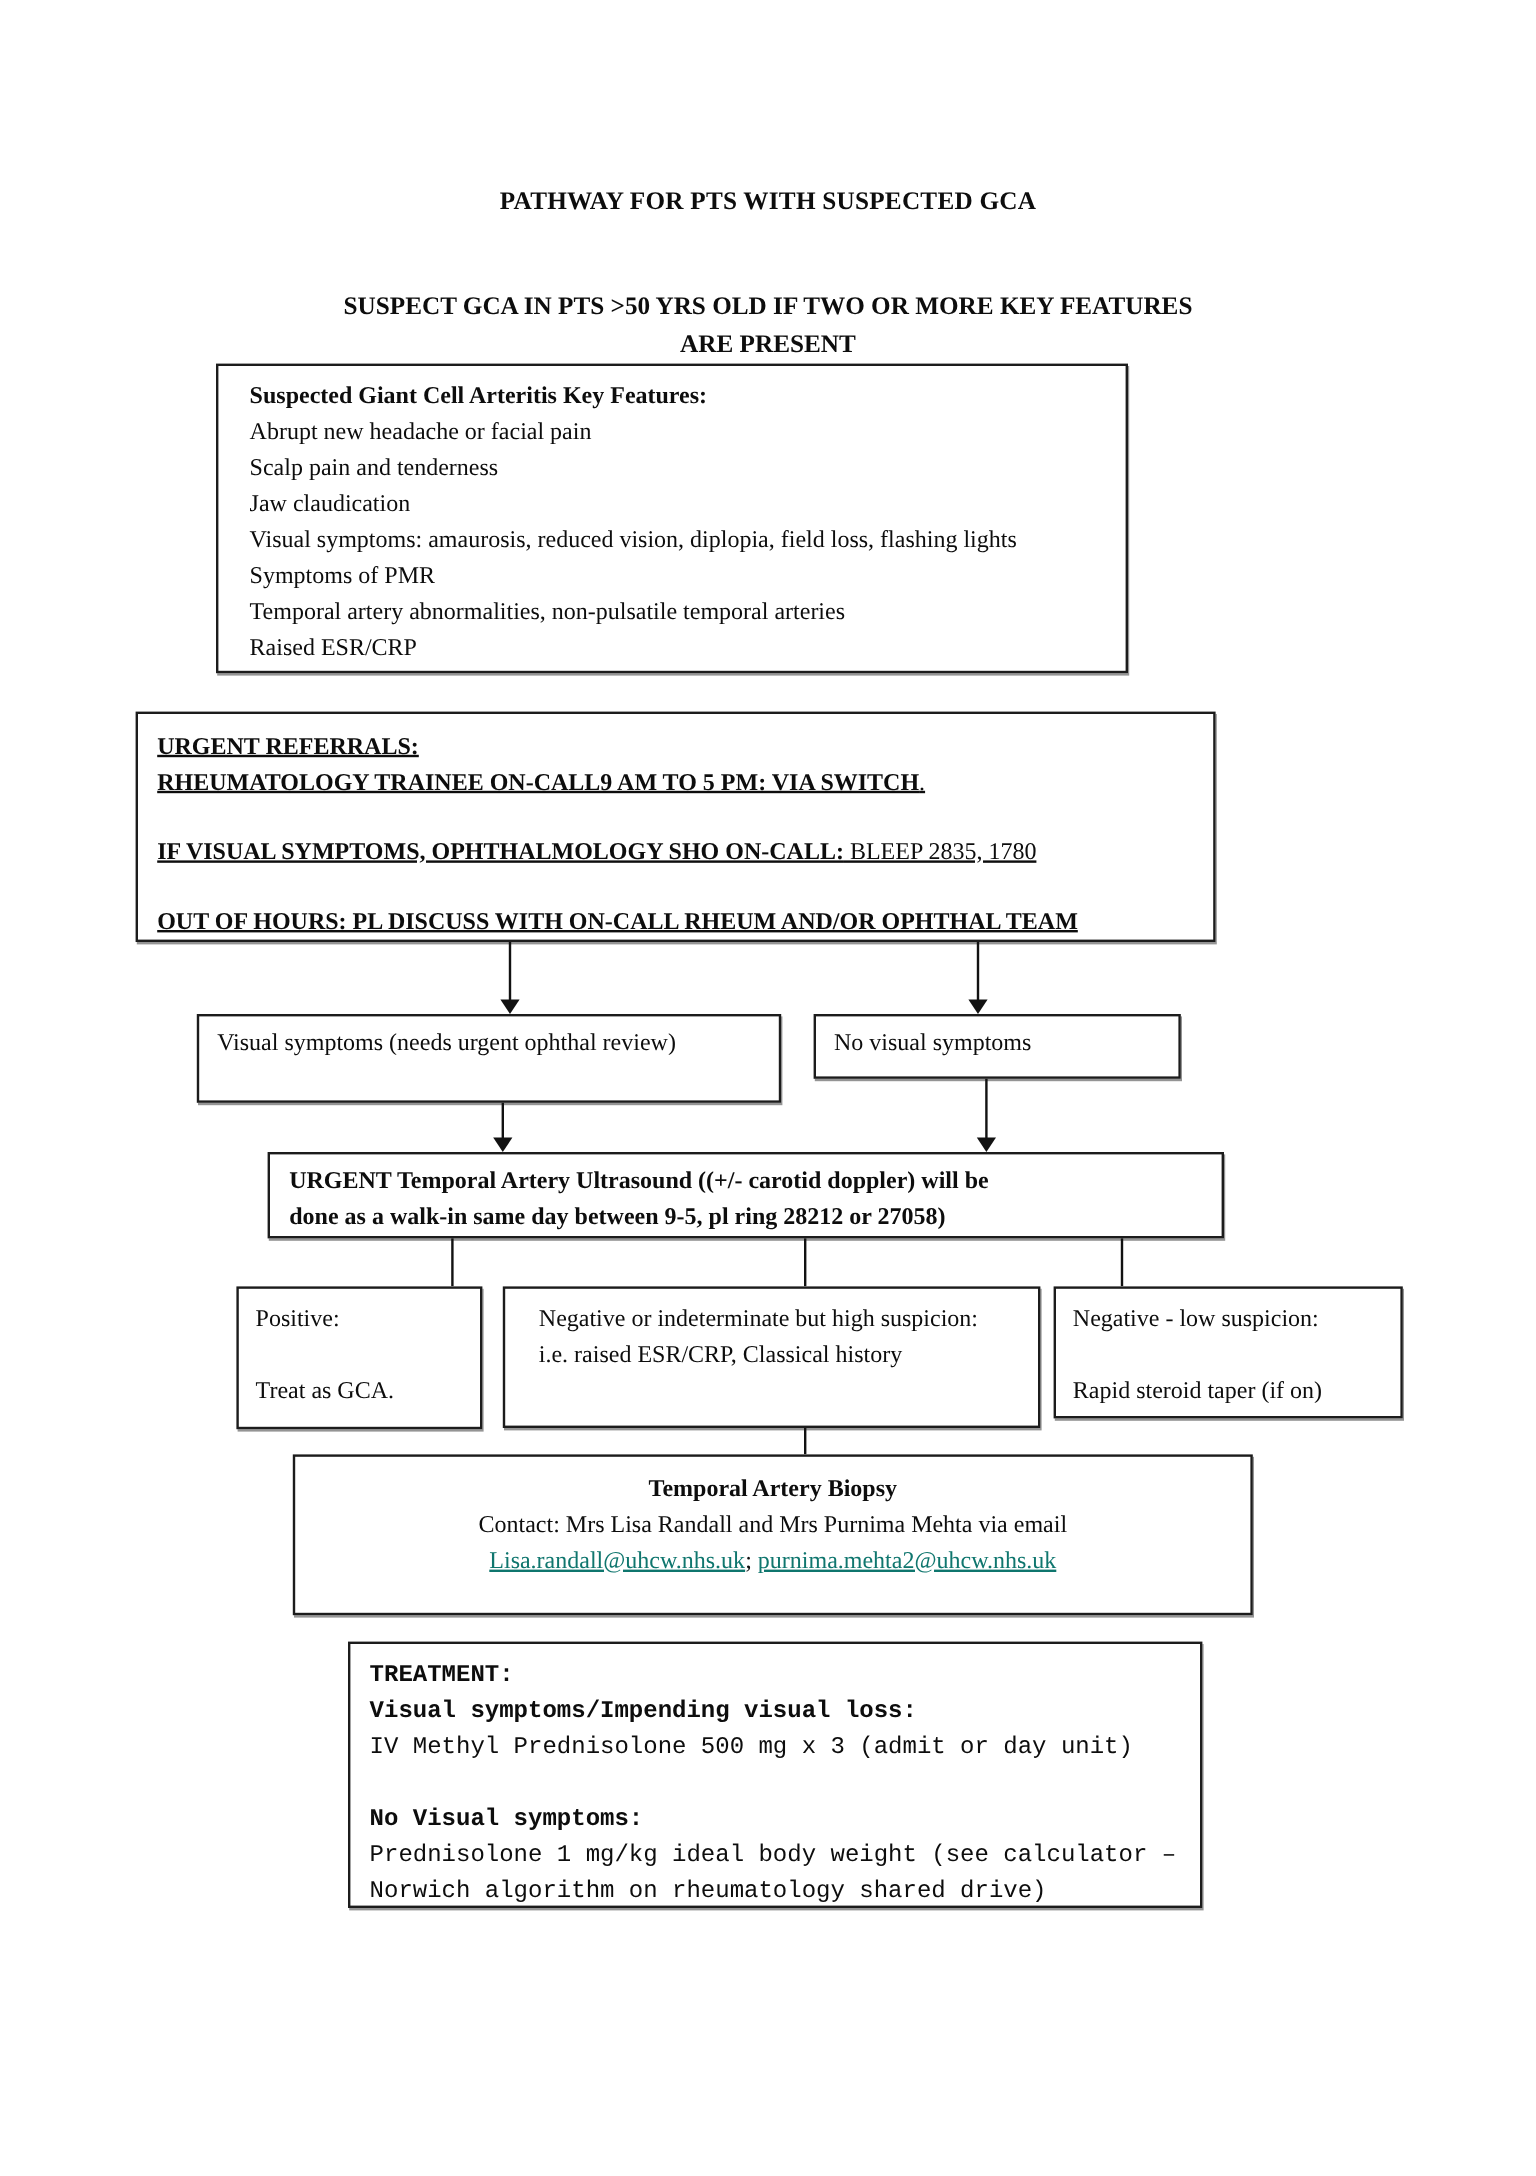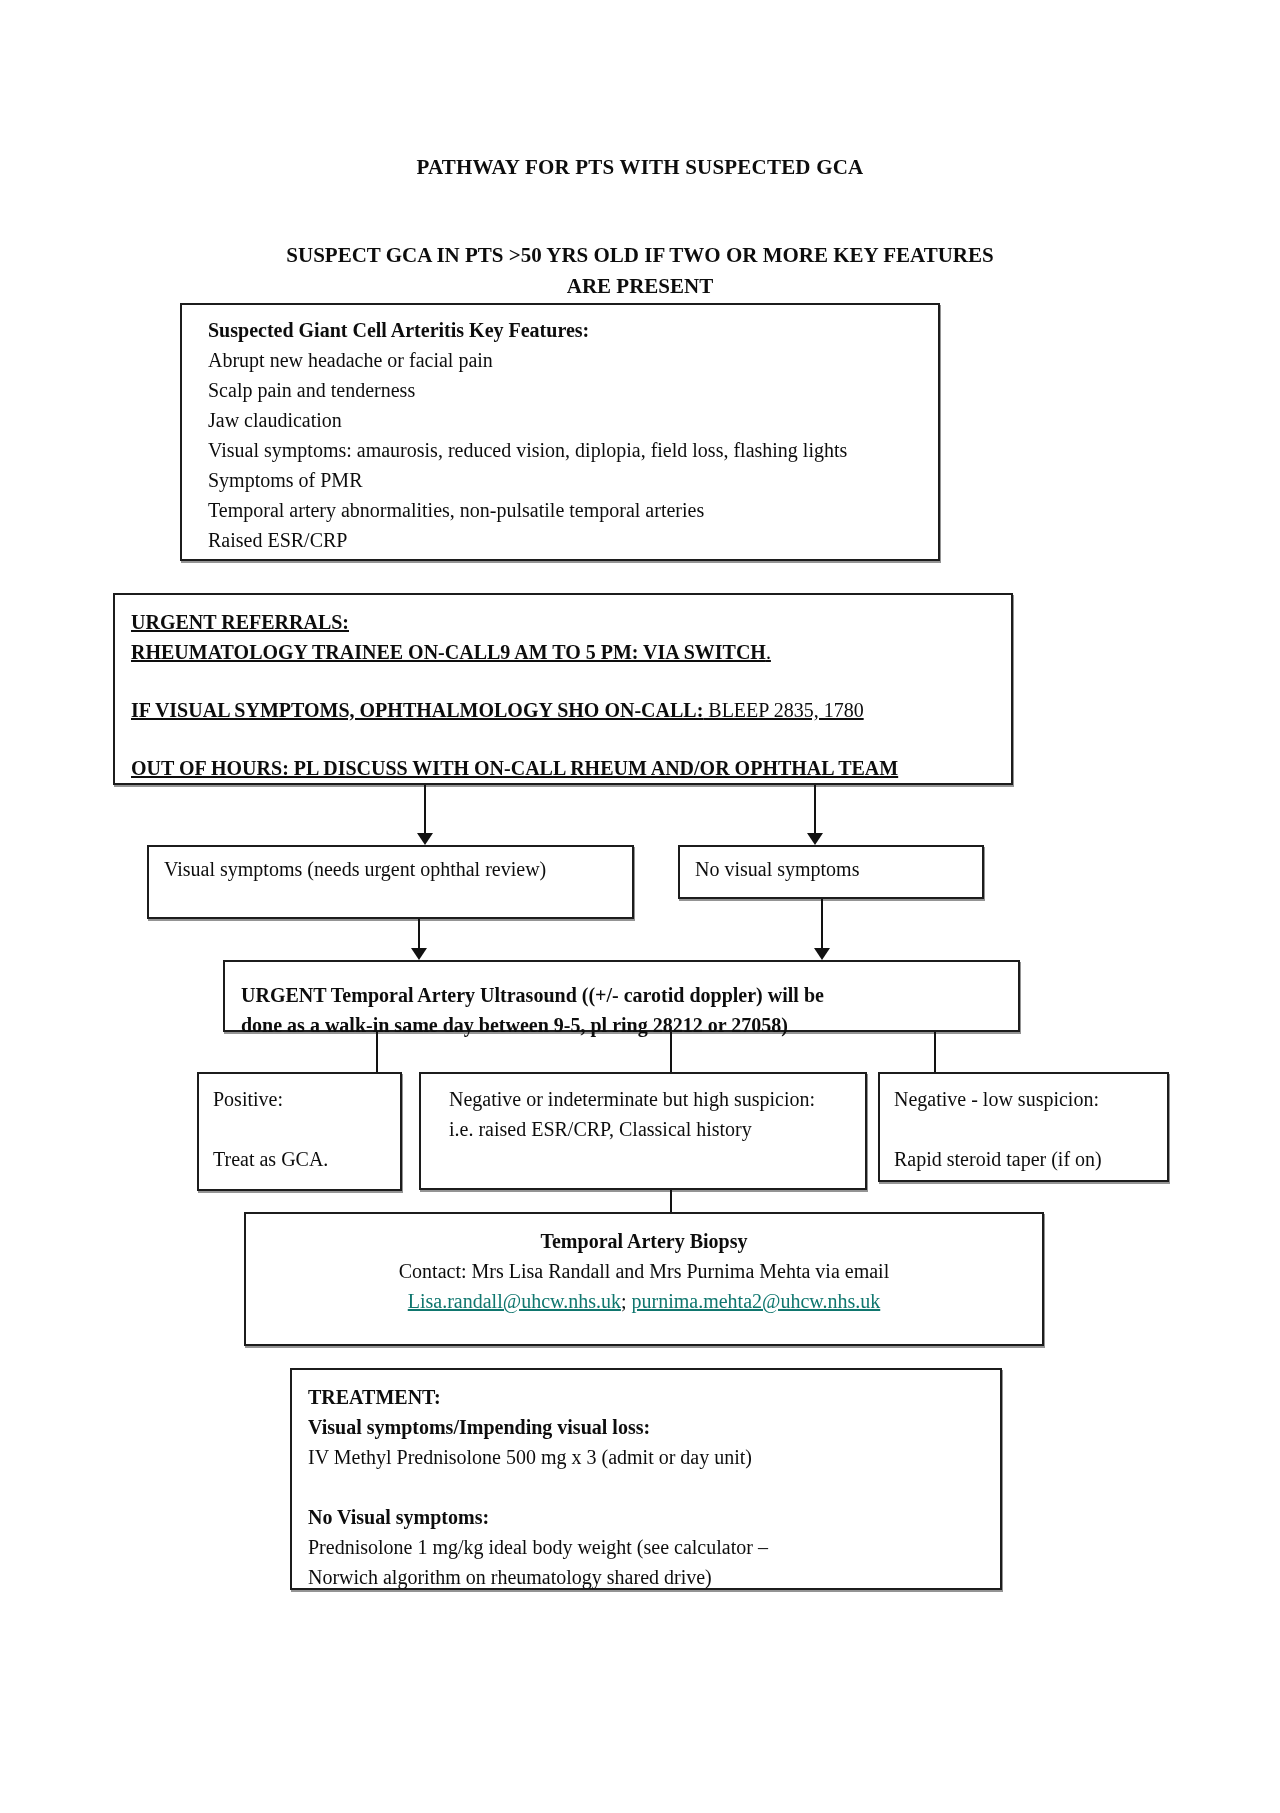--- a/index.html
+++ b/index.html
@@ -64,30 +64,30 @@
     <div><span class="bold">RHEUMATOLOGY TRAINEE ON-CALL9 AM TO 5 PM: VIA SWITCH</span><span>.</span></div>
     <div class="gap-sm"><span class="bold">IF VISUAL SYMPTOMS, OPHTHALMOLOGY SHO ON-CALL:</span><span> BLEEP 2835, 1780</span></div>
     <div class="bold gap-sm">OUT OF HOURS: PL DISCUSS WITH ON-CALL RHEUM AND/OR OPHTHAL TEAM</div>
   </div>
 
   <div class="v-line" style="left:424px;top:785px;height:49px;"></div>
   <div class="arrow-head" style="left:417px;top:833px;"></div>
   <div class="v-line" style="left:814px;top:785px;height:49px;"></div>
   <div class="arrow-head" style="left:807px;top:833px;"></div>
 
-  <div class="fbox" style="left:147px;top:845px;width:487px;height:74px;padding:7px 15px;">Visual symptoms (needs urgent ophthal review)</div>
+  <div class="fbox" style="left:164px;top:845px;width:487px;height:74px;padding:7px 15px;">Visual symptoms (needs urgent ophthal review)</div>
 
   <div class="fbox" style="left:678px;top:845px;width:306px;height:54px;padding:7px 15px;">No visual symptoms</div>
 
   <div class="v-line" style="left:418px;top:919px;height:30px;"></div>
   <div class="arrow-head" style="left:411px;top:948px;"></div>
   <div class="v-line" style="left:821px;top:899px;height:50px;"></div>
   <div class="arrow-head" style="left:814px;top:948px;"></div>
 
-  <div class="fbox bold" style="left:223px;top:960px;width:797px;height:72px;padding:18px 16px;">
+  <div class="fbox bold" style="left:223px;top:960px;width:797px;height:72px;padding:7px 16px;">
     <div>URGENT Temporal Artery Ultrasound ((+/- carotid doppler) will be</div>
     <div>done as a walk-in same day between 9-5, pl ring 28212 or 27058)</div>
   </div>
 
   <div class="v-line" style="left:376px;top:1032px;height:40px;"></div>
   <div class="v-line" style="left:670px;top:1032px;height:40px;"></div>
   <div class="v-line" style="left:934px;top:1032px;height:40px;"></div>
 
   <div class="fbox" style="left:197px;top:1072px;width:205px;height:119px;padding:10px 14px;">
     <div>Positive:</div>
@@ -105,21 +105,21 @@
   </div>
 
   <div class="v-line" style="left:670px;top:1190px;height:22px;"></div>
 
   <div class="fbox biopsy-center" style="left:244px;top:1212px;width:800px;height:134px;padding:12px 16px;">
     <div class="bold">Temporal Artery Biopsy</div>
     <div>Contact: Mrs Lisa Randall and Mrs Purnima Mehta via email</div>
     <div><span class="email-link">Lisa.randall@uhcw.nhs.uk</span><span>; </span><span class="email-link">purnima.mehta2@uhcw.nhs.uk</span></div>
   </div>
 
-  <div class="fbox" style="left:290px;top:1368px;width:712px;height:222px;padding:12px 16px;">
+  <div class="fbox" style="left:290px;top:1368px;width:712px;height:222px;padding:12px 16px;font-family:Liberation Mono, monospace;">
     <div class="bold">TREATMENT:</div>
     <div class="bold">Visual symptoms/Impending visual loss:</div>
     <div>IV Methyl Prednisolone 500 mg x 3 (admit or day unit)</div>
     <div class="bold" style="margin-top:30px;">No Visual symptoms:</div>
     <div>Prednisolone 1 mg/kg ideal body weight (see calculator –</div>
     <div>Norwich algorithm on rheumatology shared drive)</div>
   </div>
 
 </div>
 

